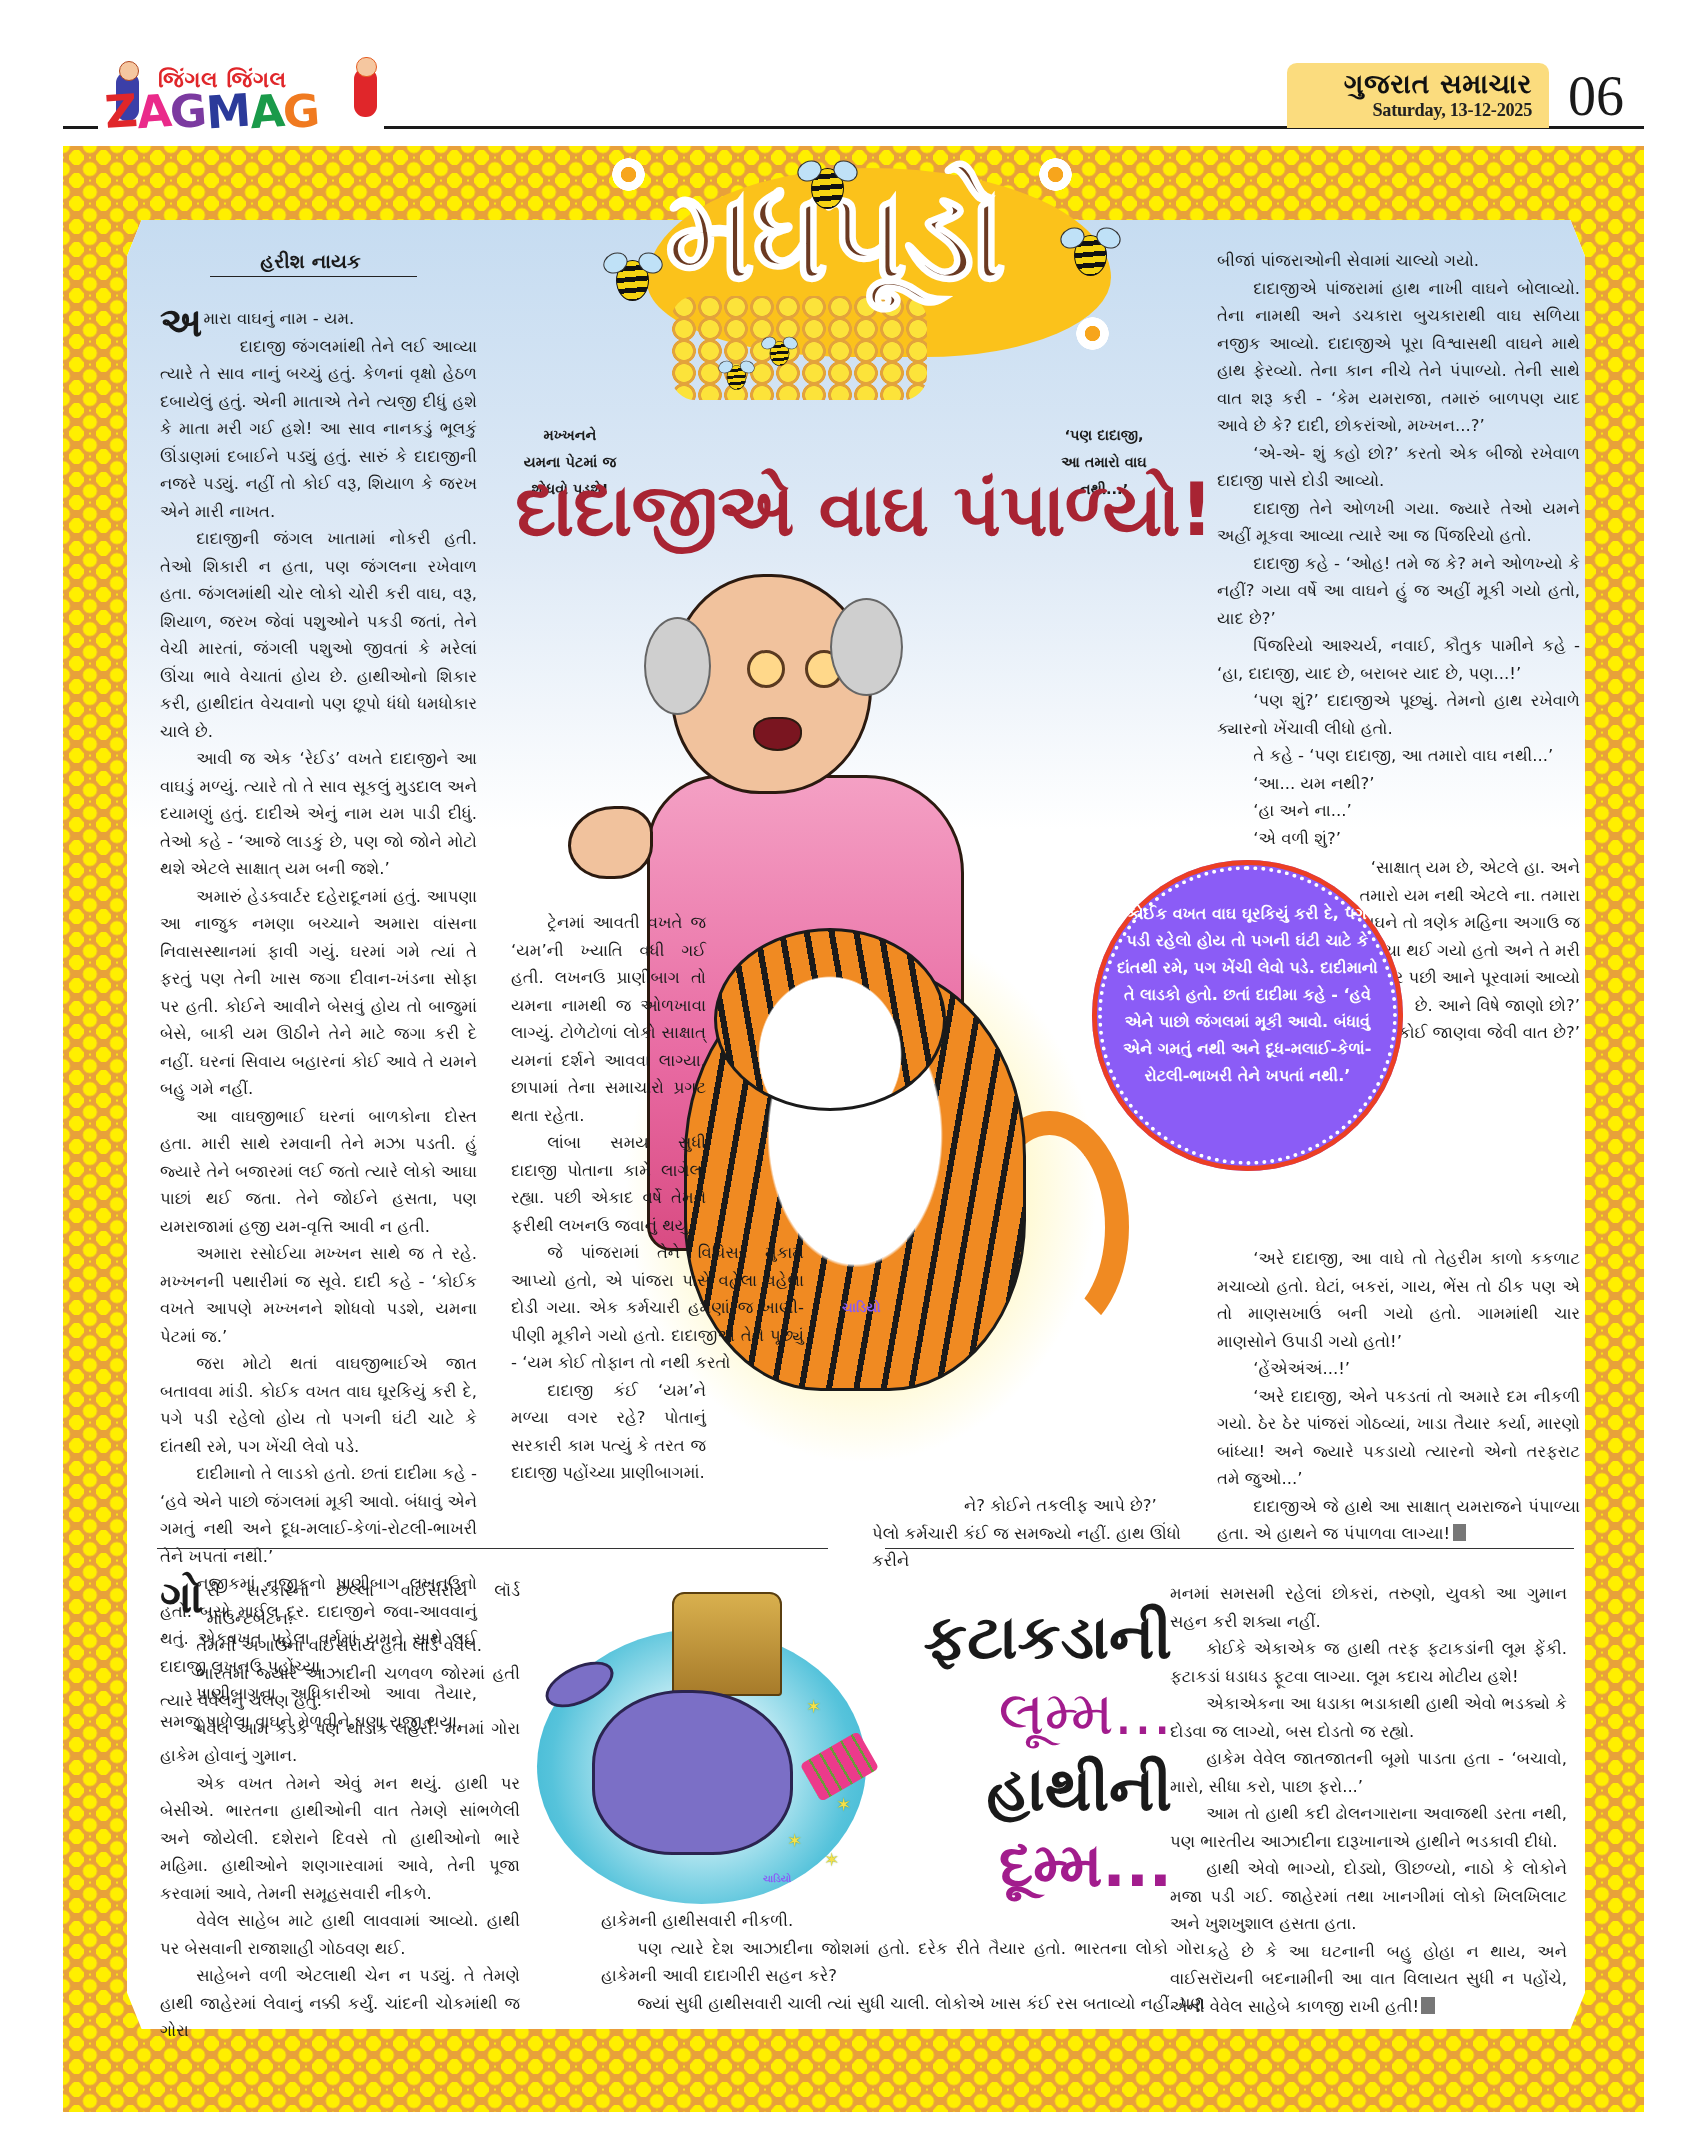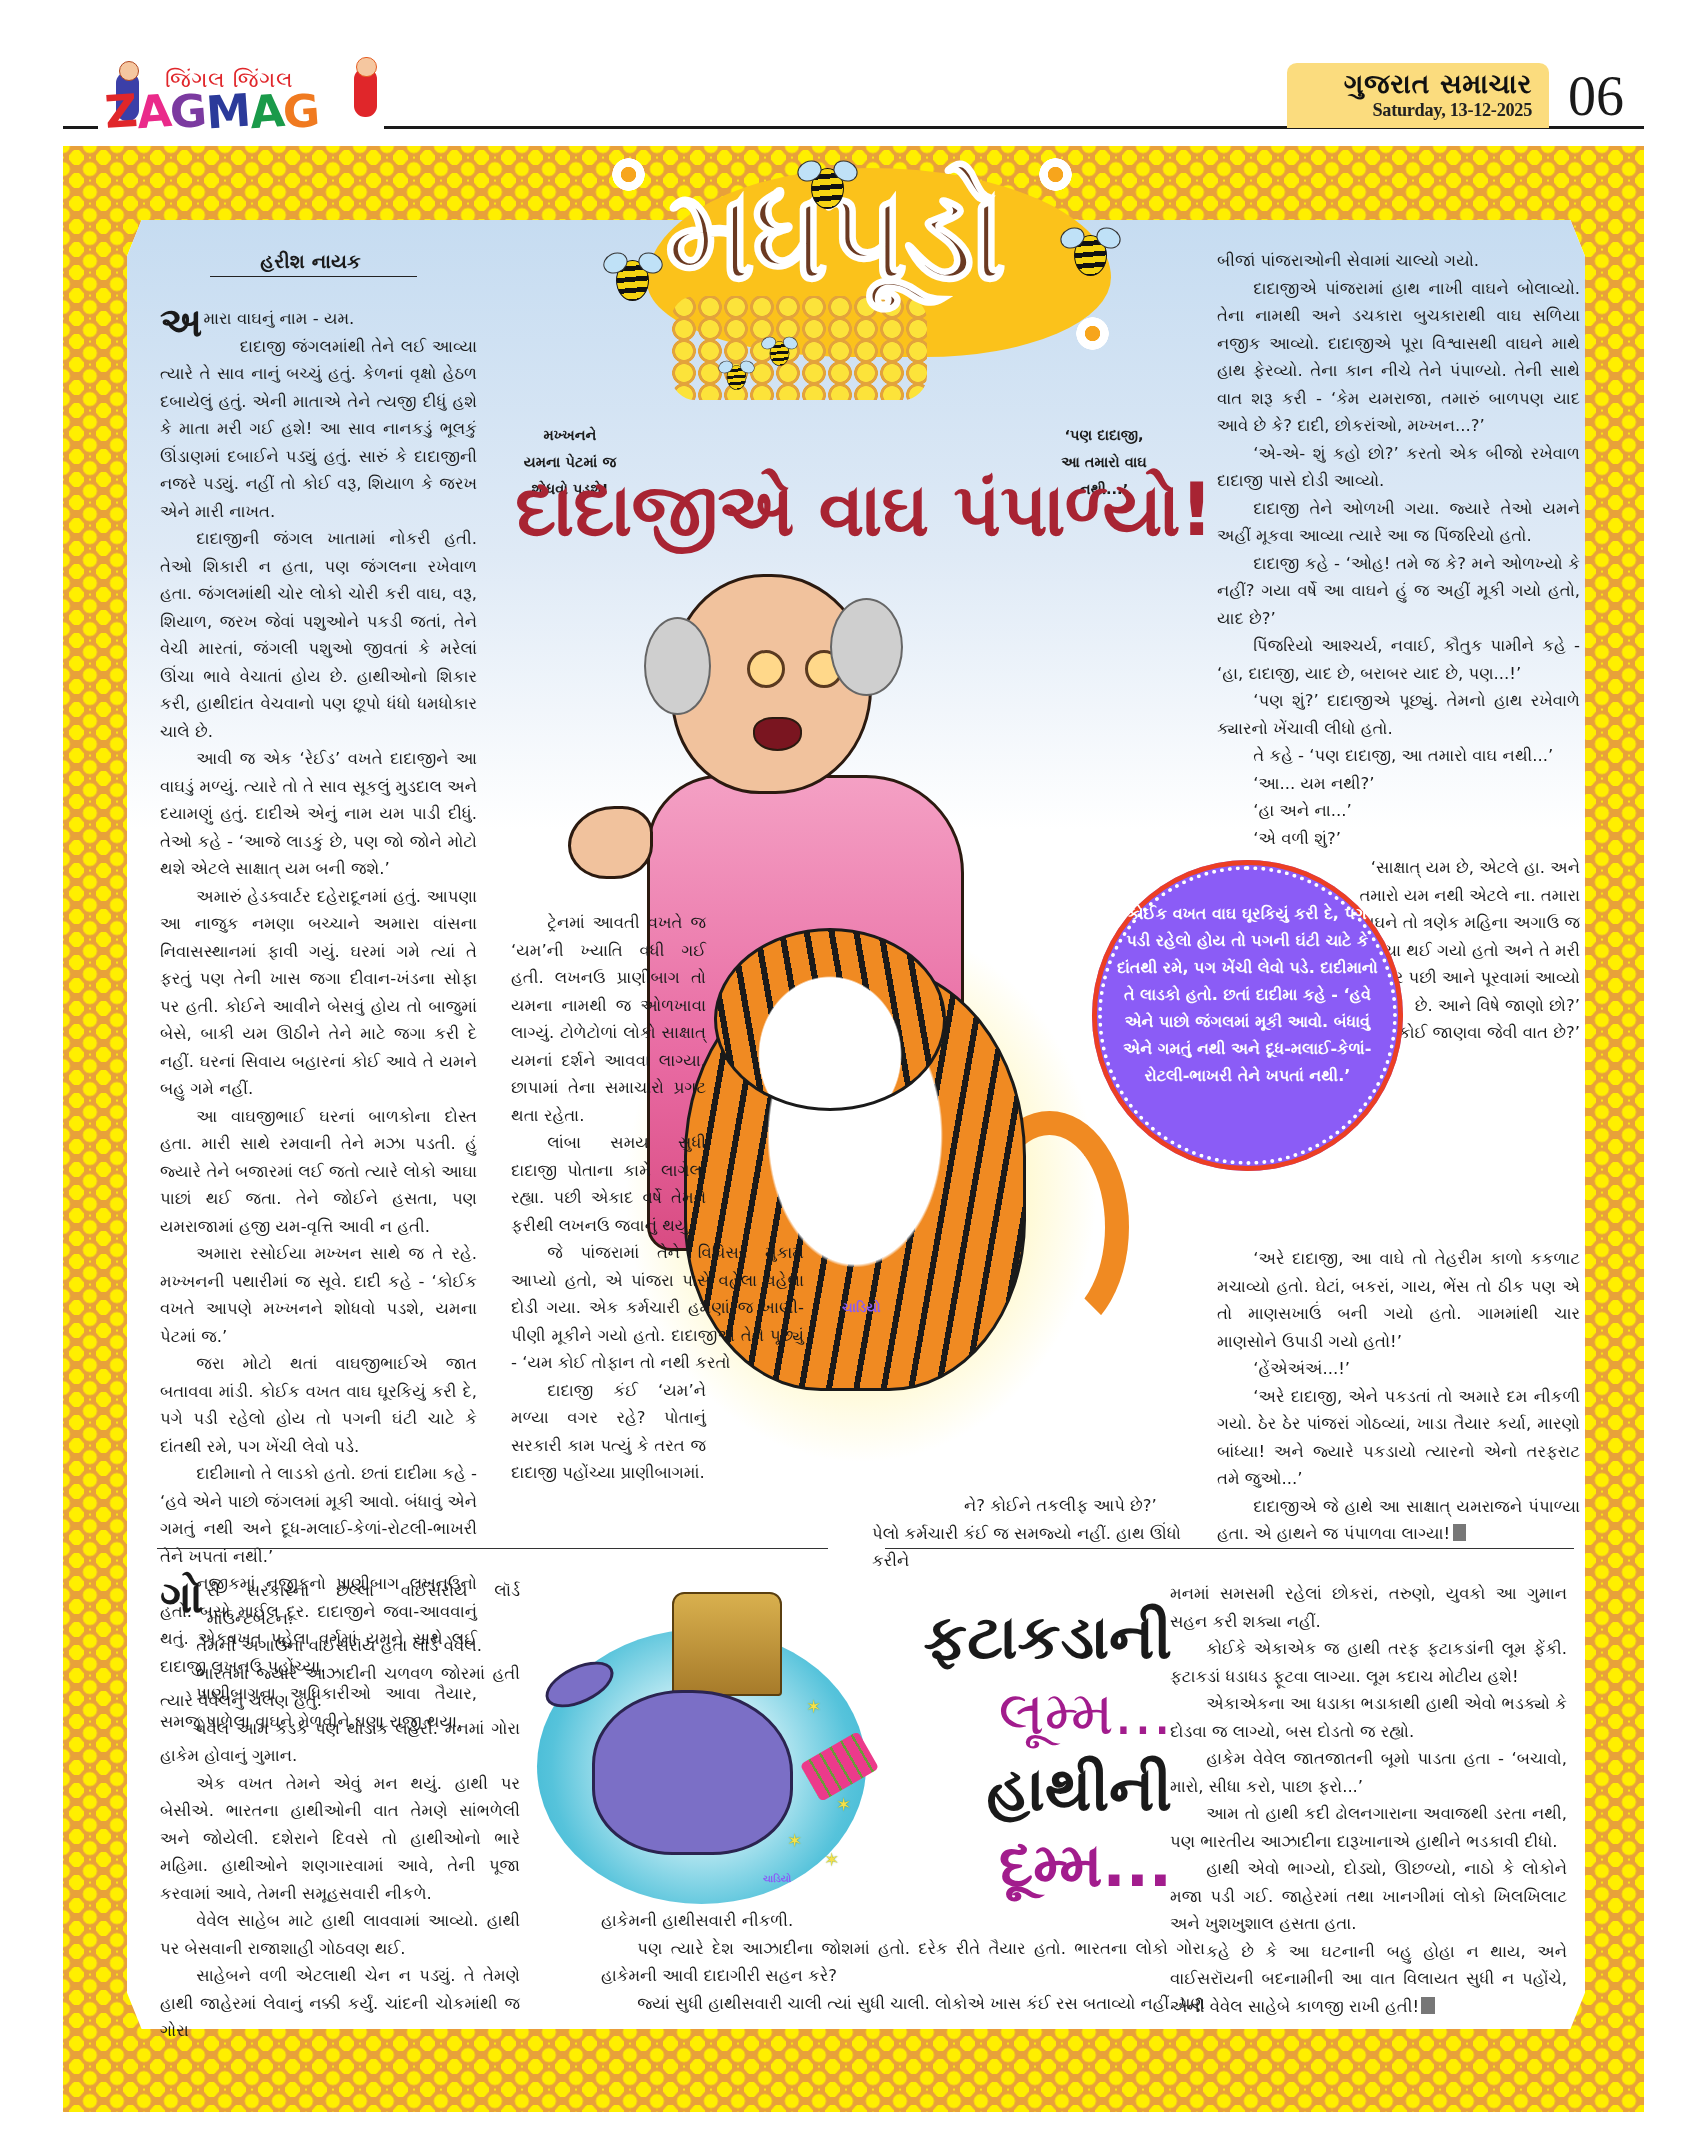--- a/index.html
+++ b/index.html
@@ -4,21 +4,21 @@
 <style>
   * { box-sizing: border-box; margin: 0; padding: 0; }
   html, body { width: 1708px; height: 2151px; background: #ffffff; overflow: hidden; }
   body { position: relative; font-family: "DejaVu Sans", sans-serif; color: #1a1a1a; }
 
   
   .masthead { position: absolute; left: 0; top: 0; width: 1708px; height: 140px; }
   .rule-left { position: absolute; left: 63px; top: 126px; width: 35px; height: 3.1px; background: #1a1a1a; }
   .rule-main { position: absolute; left: 384px; top: 126px; width: 1260px; height: 3.1px; background: #1a1a1a; }
   .logo { position: absolute; left: 98px; top: 67px; width: 287px; height: 70px; }
-  .logo-top { position: absolute; left: 67px; top: 0; font-size: 22px; font-weight: normal; color: #e0262a; letter-spacing: 0.6px; }
+  .logo-top { position: absolute; left: 60px; top: 0; font-size: 22px; font-weight: bold; color: #e0262a; letter-spacing: 0.6px; }
   .logo-main { position: absolute; left: 7.3px; top: 22px; font-size: 45px; font-weight: bold; letter-spacing: -1.2px; font-family: "DejaVu Sans", sans-serif; line-height: 1; }
   .logo-main span { display: inline-block; transform: rotate(-4deg); }
   .kid { position: absolute; width: 23px; height: 49px; border-radius: 11px; }
   .kid.girl { left: 18.3px; top: 4.9px; background: #3b3fa8; }
   .kid.girl::before { content: ""; position: absolute; left: 2.4px; top: -11px; width: 18.3px; height: 18.3px; border-radius: 50%; background: #f5c7a0; border: 1.8px solid #b0461f; }
   .kid.boy { left: 256px; top: 1.2px; background: #e0262a; }
   .kid.boy::before { content: ""; position: absolute; left: 2.4px; top: -11px; width: 18.3px; height: 18.3px; border-radius: 50%; background: #f5c7a0; border: 1.8px solid #e55c20; }
 
   .paper-badge { position: absolute; left: 1287px; top: 63px; width: 262px; height: 65px; background: #fbdc7e; border-radius: 9.8px 9.8px 0 0; }
   .paper-name { position: absolute; right: 17px; top: 4.9px; font-size: 27px; font-weight: bold; color: #111; letter-spacing: 0.6px; font-family: "DejaVu Serif", serif; }

